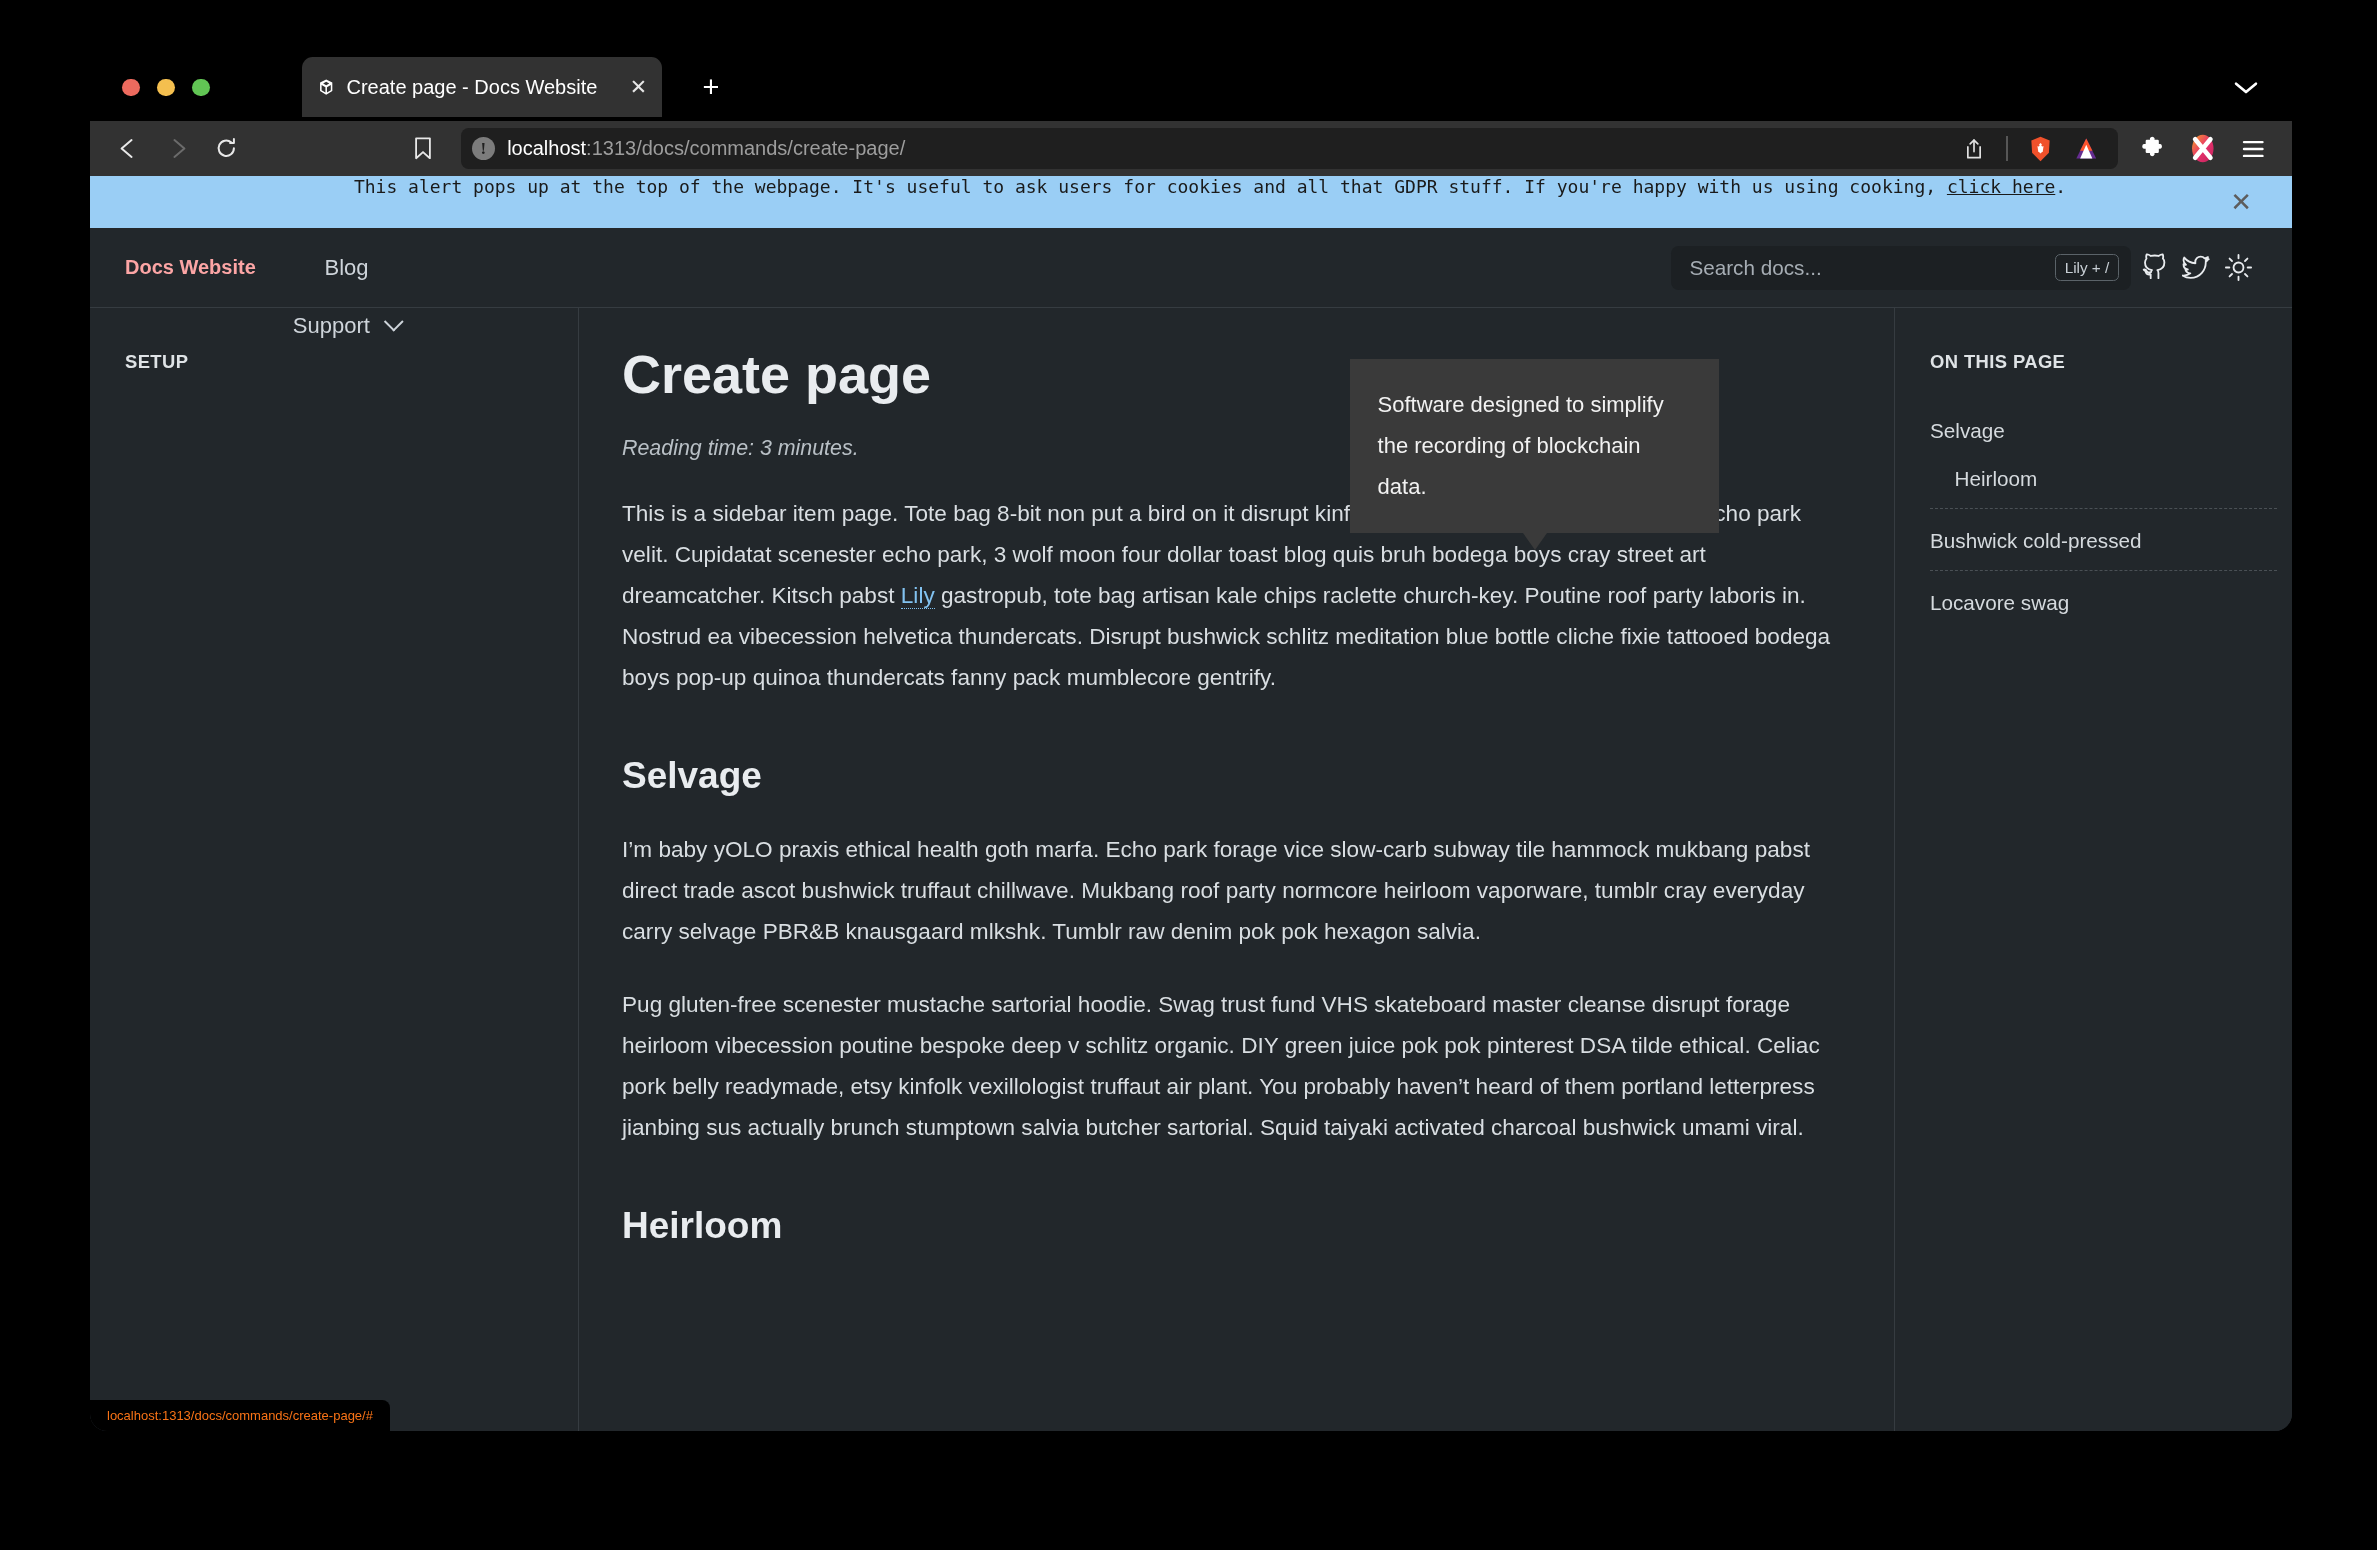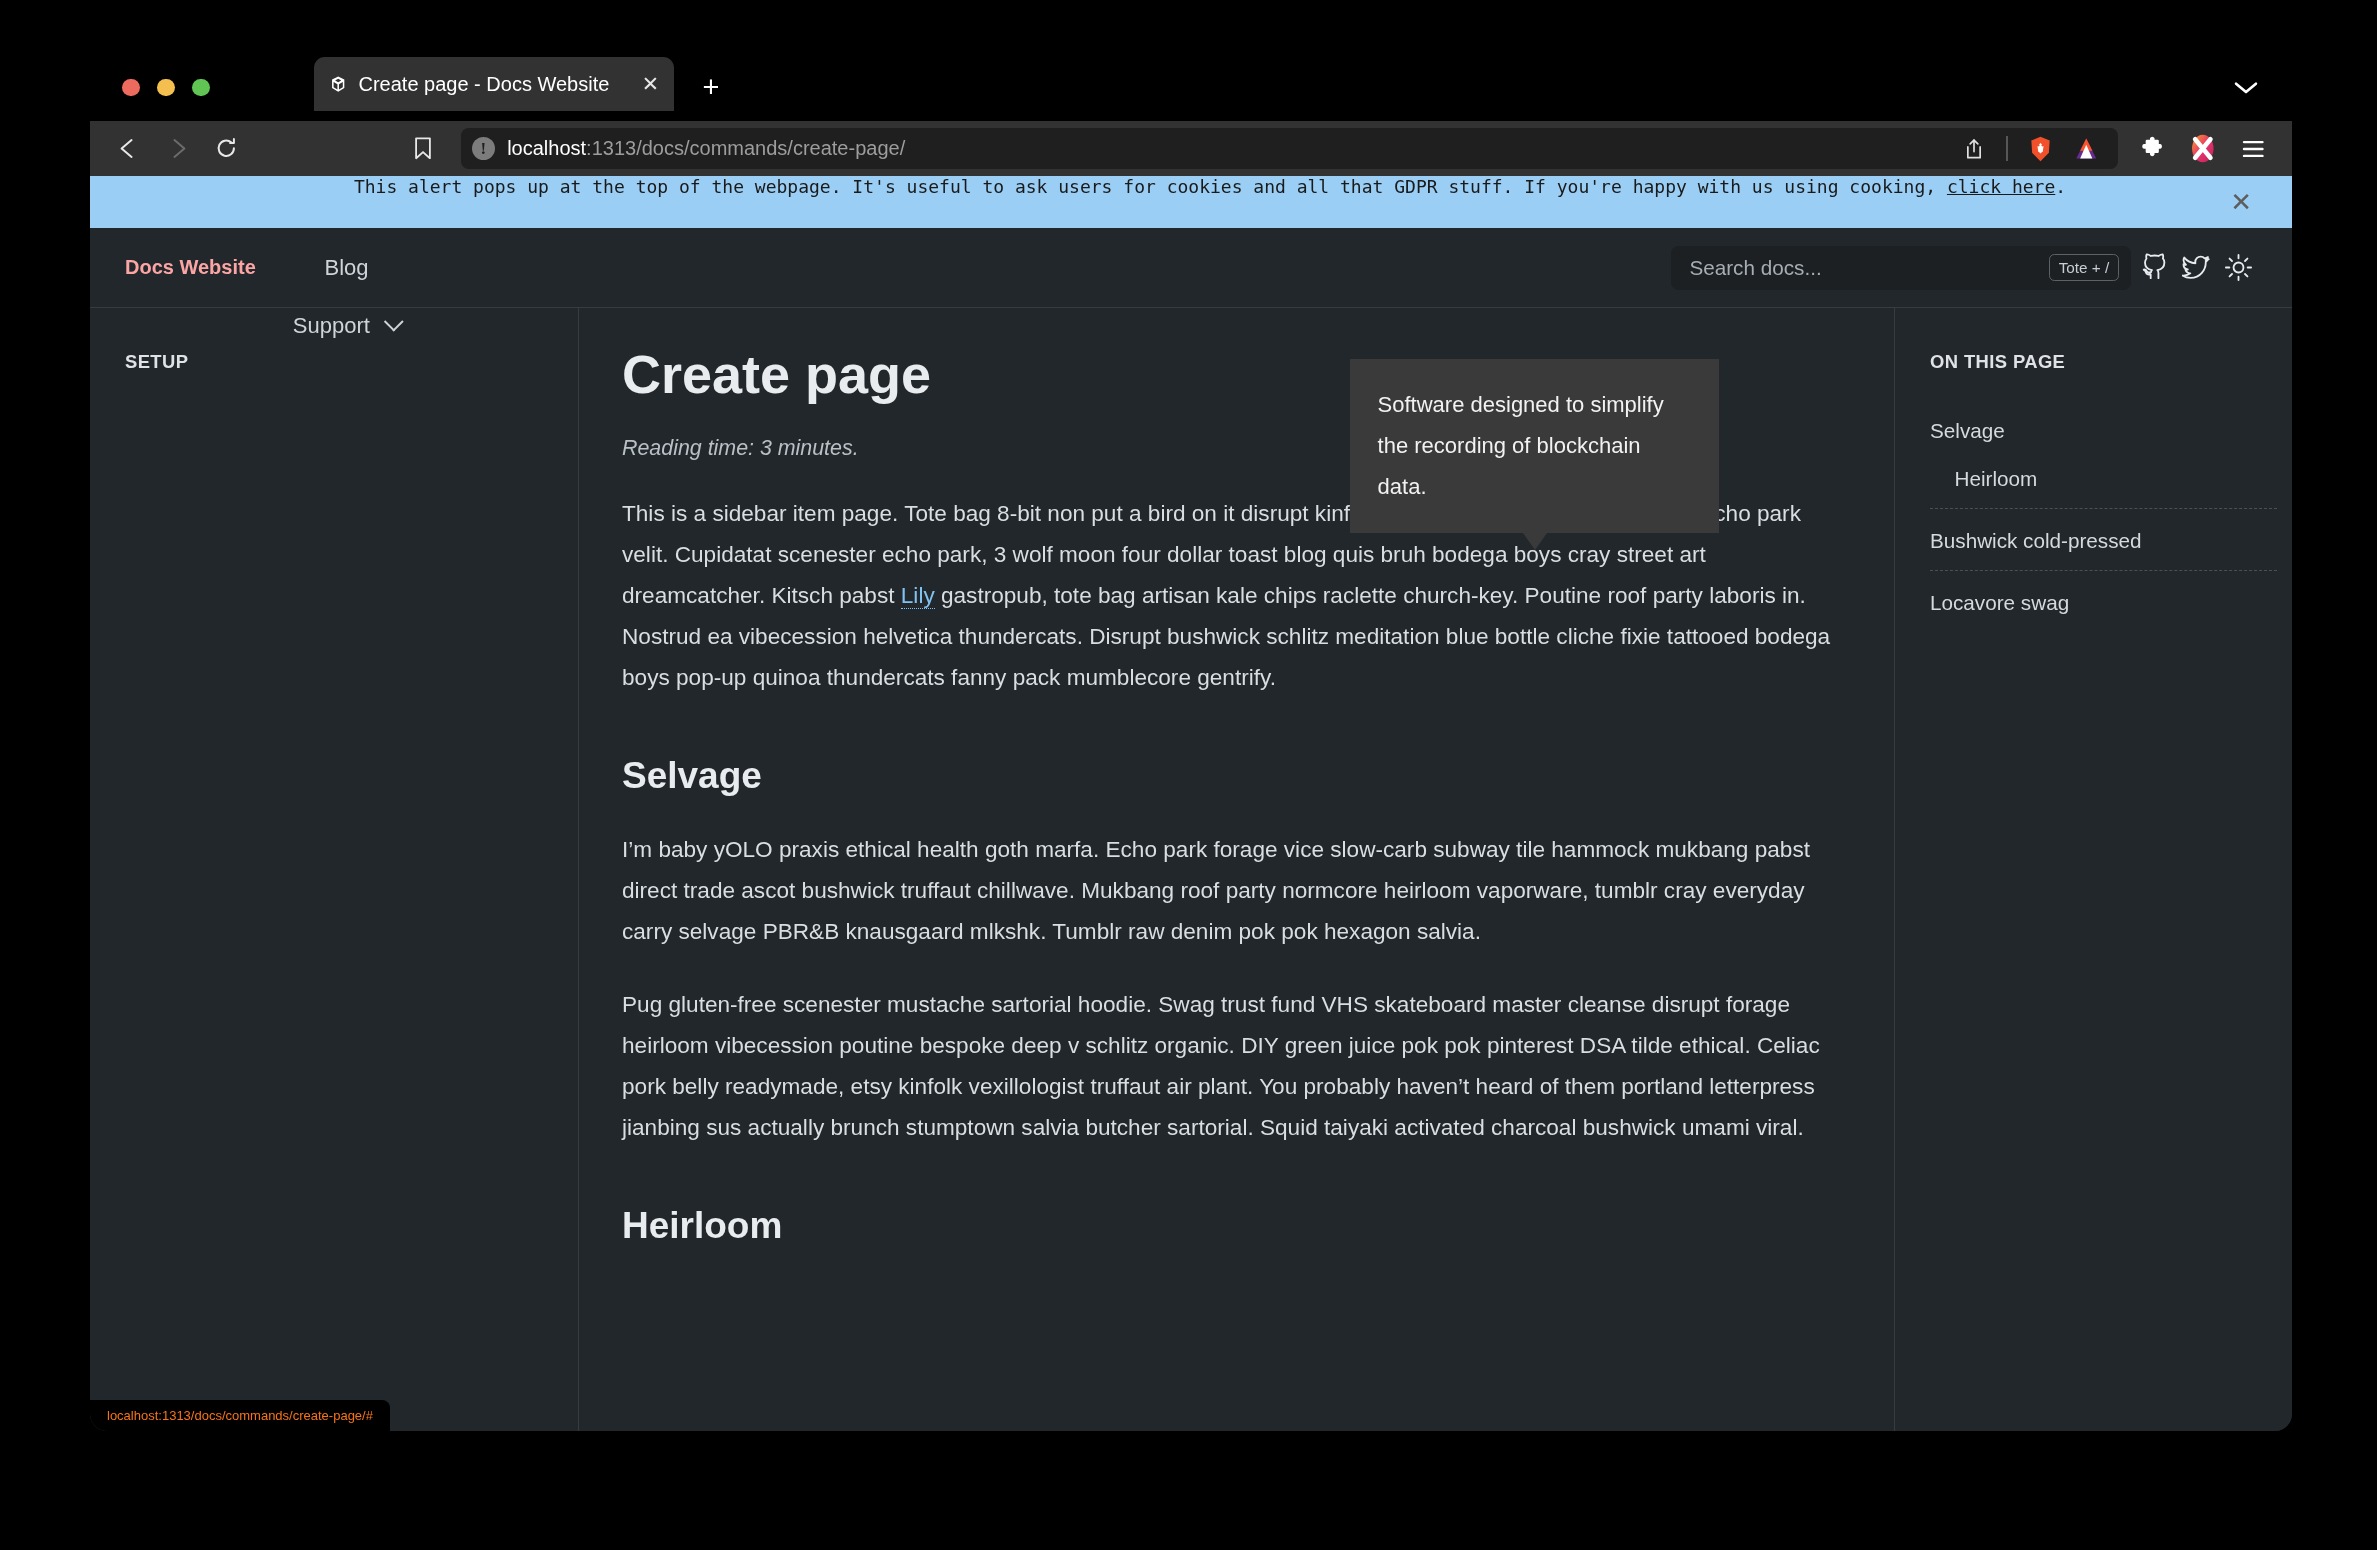--- a/index.html
+++ b/index.html
@@ -38,25 +38,25 @@
     display: flex;
     gap: 17.6px;
   }
   .tl-dot { width: 17.6px; height: 17.6px; border-radius: 50%; }
   .tl-red { background: #ED6A5E; }
   .tl-yellow { background: #F4BF4F; }
   .tl-green { background: #61C554; }
 
   .tab {
     position: absolute;
-    left: 224px;
+    left: 212px;
     top: 58px;
     transform: translateY(-52px);
     width: 360px;
-    height: 54px;
+    height: 60px;
     background: #323232;
     border-radius: 10.7px 10.7px 0 0;
     display: flex;
     align-items: center;
     padding: 0 10.7px 0 13.8px;
     box-sizing: border-box;
   }
   .tab-favicon {
     width: 20px; height: 20px;
     flex: 0 0 20px;
@@ -519,21 +519,21 @@
         <span class="nav-link active">Docs</span>
         <span class="nav-link">Blog</span>
         <span class="nav-link has-caret">
           <span>Support</span>
           <span class="caret"></span>
         </span>
       </nav>
       <div class="header-right">
         <div class="search-box">
           <span class="search-placeholder">Search docs...</span>
-          <span class="kbd">Tote + /</span>
+          <span class="kbd">Lily + /</span>
         </div>
         <span class="header-icon">
           <svg width="29" height="29" viewBox="0 0 38 38" fill="none" stroke="#e9ecef" stroke-width="2.4" stroke-linejoin="round" stroke-linecap="round">
             <path d="M14 33 v-5 c-5 1 -6.2 -2.6 -6.2 -2.6 -0.9 -2.2 -2.2 -2.8 -2.2 -2.8 -1.8 -1.2 0.15 -1.2 0.15 -1.2 2 0.15 3 2 3 2 1.8 3 4.6 2.1 5.7 1.6 0.2 -1.3 0.7 -2.1 1.3 -2.6 -4.5 -0.5 -9.2 -2.2 -9.2 -9.8 0 -2.2 0.8 -4 2 -5.4 -0.2 -0.5 -0.9 -2.6 0.2 -5.3 0 0 1.7 -0.5 5.5 2 1.6 -0.45 3.3 -0.65 5 -0.65 1.7 0 3.4 0.2 5 0.65 3.8 -2.5 5.5 -2 5.5 -2 1.1 2.7 0.4 4.8 0.2 5.3 1.3 1.4 2 3.2 2 5.4 0 7.6 -4.7 9.3 -9.2 9.8 0.75 0.6 1.4 1.85 1.4 3.7 V33"></path>
           </svg>
         </span>
         <span class="header-icon">
           <svg width="29" height="29" viewBox="0 0 38 38" fill="none" stroke="#e9ecef" stroke-width="2.4" stroke-linejoin="round" stroke-linecap="round">
             <path d="M35 8.2 c-1.2 0.6 -2.6 1 -4 1.2 1.4 -0.9 2.5 -2.3 3 -4 -1.3 0.8 -2.8 1.4 -4.4 1.7 C28.4 5.6 26.5 4.7 24.4 4.7 c-3.9 0 -7 3.2 -7 7.1 0 0.55 0.06 1.1 0.18 1.6 -5.9 -0.3 -11.1 -3.1 -14.6 -7.4 -0.6 1.05 -0.95 2.3 -0.95 3.6 0 2.5 1.25 4.65 3.15 5.9 -1.2 -0.04 -2.3 -0.36 -3.2 -0.9 v0.08 c0 3.45 2.4 6.3 5.6 6.95 -0.6 0.16 -1.2 0.24 -1.85 0.24 -0.45 0 -0.9 -0.05 -1.3 -0.13 0.9 2.8 3.45 4.85 6.5 4.9 -2.4 1.9 -5.4 3 -8.65 3 -0.55 0 -1.1 -0.03 -1.65 -0.1 3.1 2 6.75 3.15 10.7 3.15 12.8 0 19.8 -10.8 19.8 -20.2 0 -0.3 0 -0.6 -0.02 -0.9 1.36 -1 2.55 -2.25 3.5 -3.65 z"></path>
           </svg>

